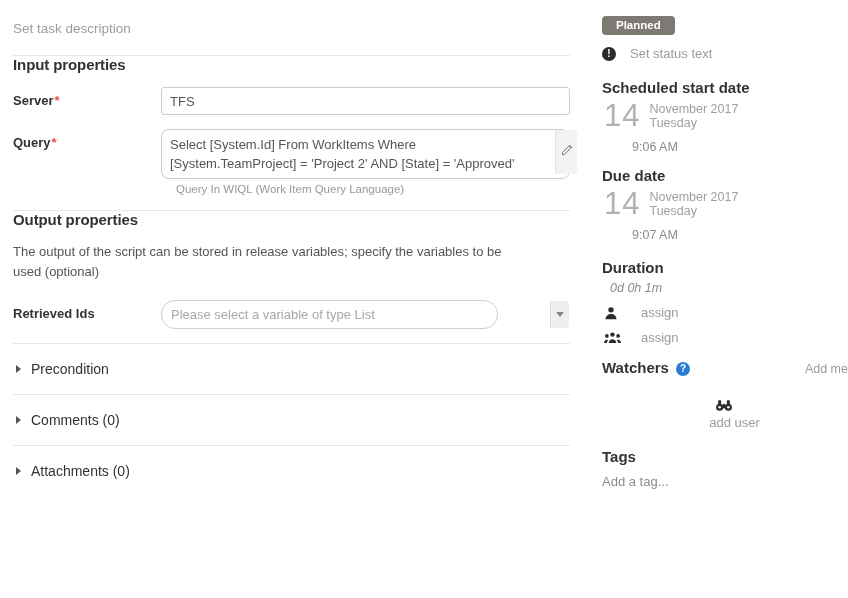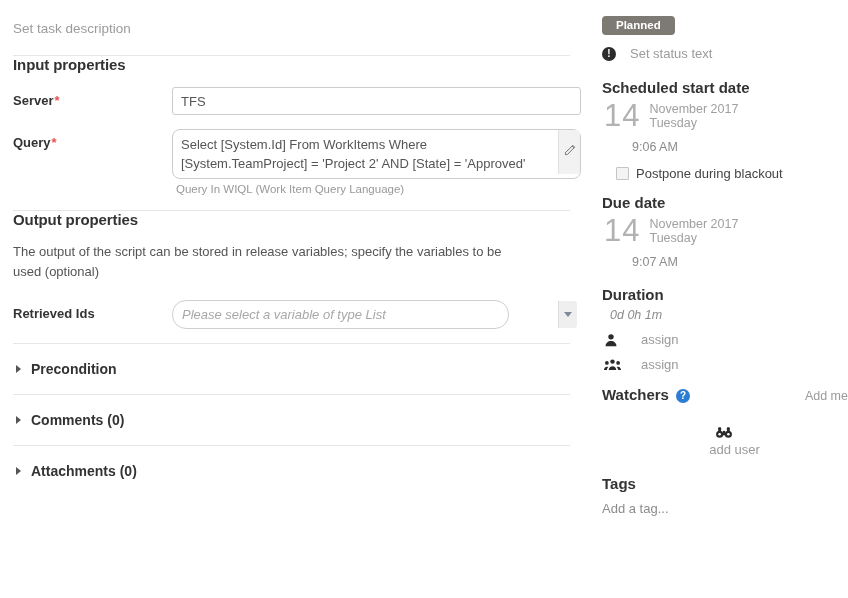--- a/index.html
+++ b/index.html
@@ -48,21 +48,20 @@
     font-weight: bold;
     color: #333333;
     margin-bottom: 14px;
     letter-spacing: -0.1px;
   }
   .form-row {
     display: flex;
     align-items: flex-start;
     margin-bottom: 14px;
     position: relative;
-    gap: 11px;
   }
   .form-label {
     width: 148px;
     flex: 0 0 148px;
     font-size: 13px;
     font-weight: bold;
     color: #333333;
     padding-top: 6px;
   }
   .req {
@@ -133,21 +132,20 @@
     height: 29px;
     border: 1px solid #cfcfcf;
     border-radius: 14px;
     background: #ffffff;
     padding: 6px 26px 6px 9px;
     font-size: 13px;
     color: #a8a8a8;
     cursor: pointer;
     white-space: nowrap;
     overflow: hidden;
-    font-style: italic;
   }
   .select-arrow {
     position: absolute;
     right: 1px;
     top: 1px;
     width: 18px;
     height: 27px;
     background: #efefef;
     border-left: 1px solid #dddddd;
     border-radius: 0 3px 3px 0;
@@ -164,21 +162,21 @@
   }
 
   .collapse-sec {
     padding-top: 17px;
     padding-bottom: 17px;
   }
   .collapse-head {
     display: flex;
     align-items: center;
     font-size: 14px;
-    font-weight: bold;
+    font-weight: normal;
     color: #333333;
     cursor: pointer;
   }
   .tri {
     width: 0; height: 0;
     border-top: 4px solid transparent;
     border-bottom: 4px solid transparent;
     border-left: 5px solid #555555;
     margin-right: 10px;
     margin-left: 3px;
@@ -433,24 +431,20 @@
     <div class="rt-title">Scheduled start date</div>
     <div class="date-block">
       <div class="day-num">14</div>
       <div class="date-right">
         <div class="date-month">November 2017</div>
         <div class="date-dow">Tuesday</div>
       </div>
     </div>
     <div class="time-text">9:06 AM</div>
 
-    <div class="chk-row">
-      <span class="chkbox"></span>
-      <span class="chk-label">Postpone during blackout</span>
-    </div>
 
     
     <div class="rt-title" style="margin-top:13px;">Due date</div>
     <div class="date-block">
       <div class="day-num">14</div>
       <div class="date-right">
         <div class="date-month">November 2017</div>
         <div class="date-dow">Tuesday</div>
       </div>
     </div>

